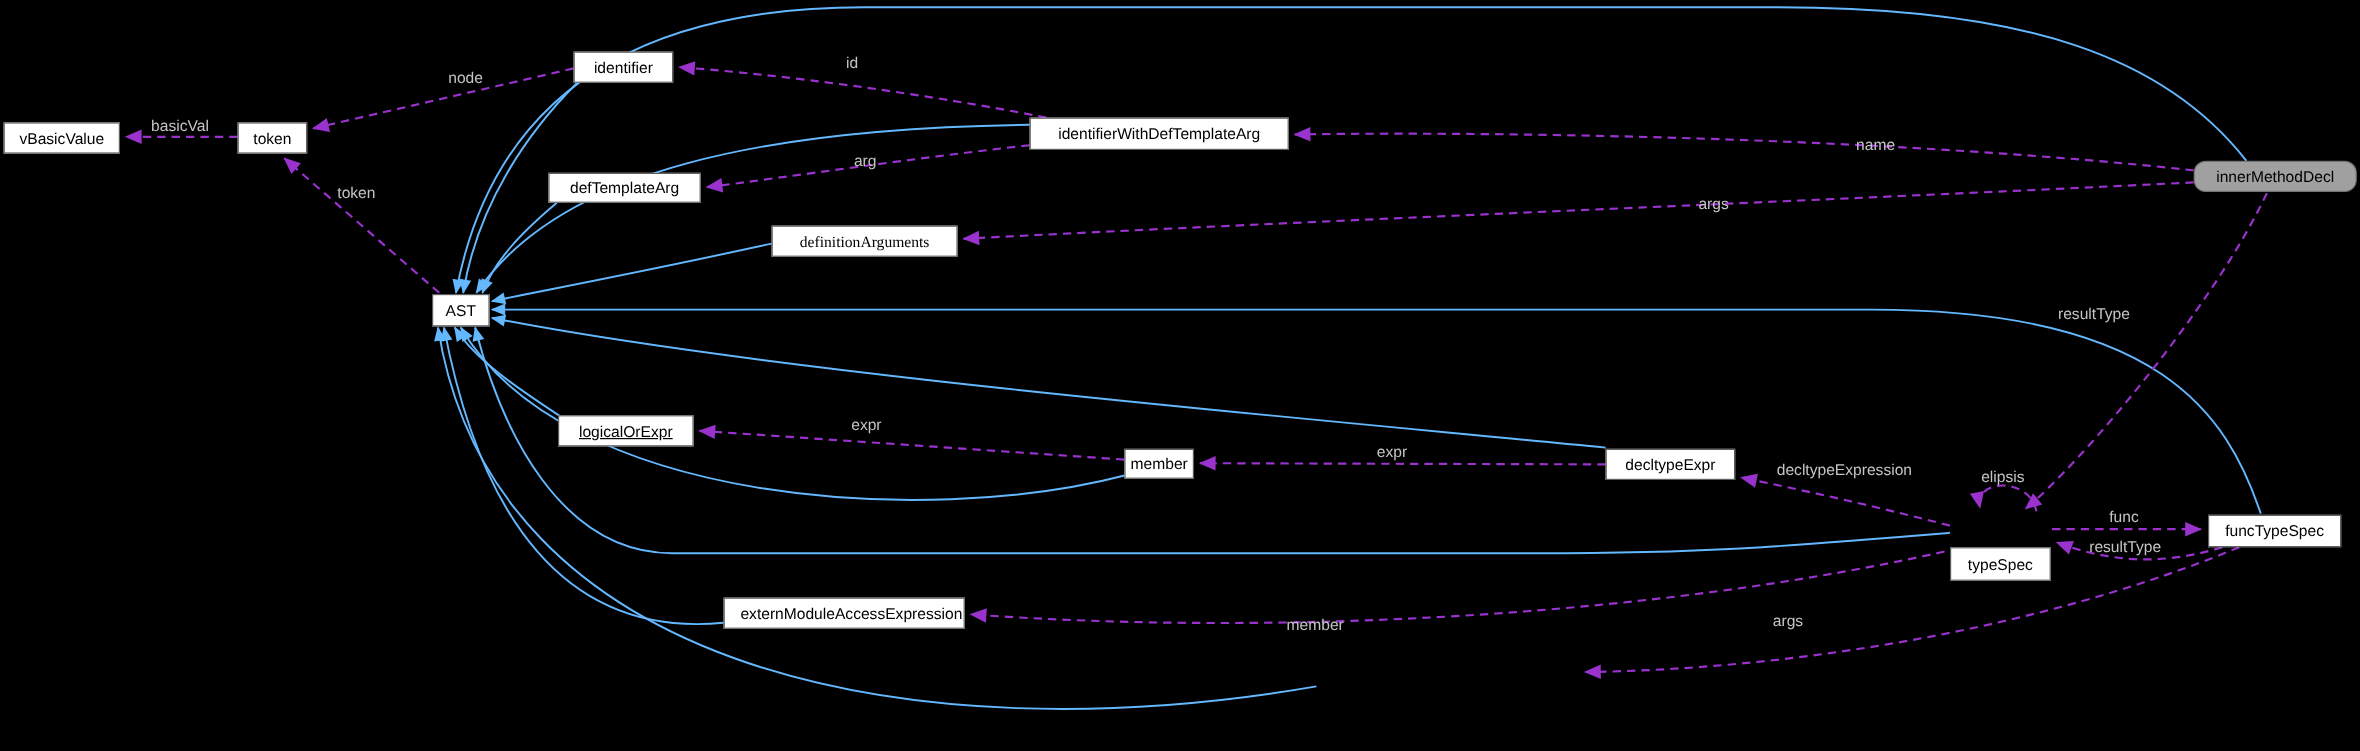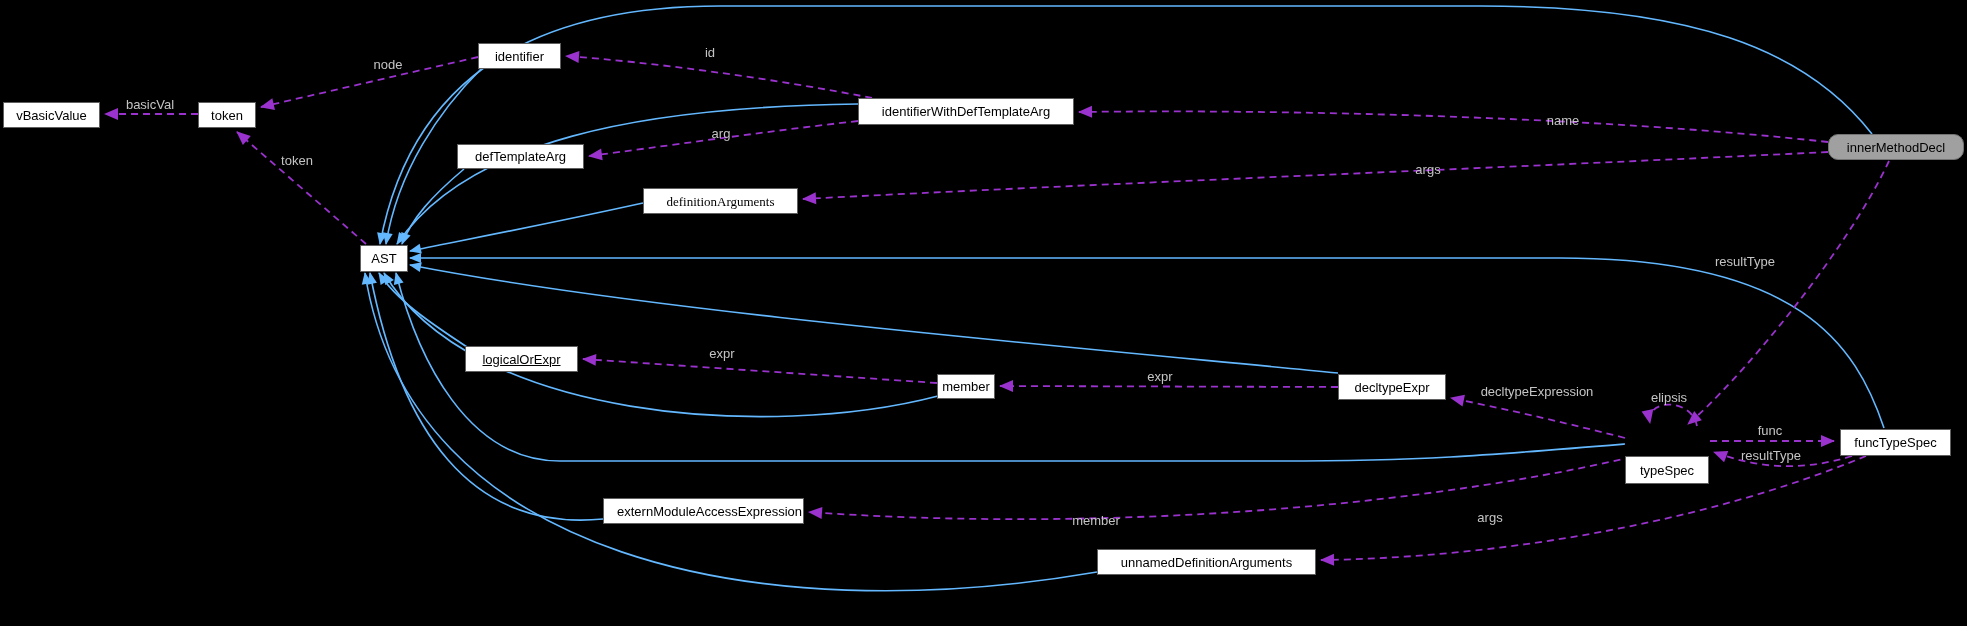--- a/index.html
+++ b/index.html
@@ -101,15 +101,14 @@
       <div class="node" style="left: 643px; top: 188px; width: 155px; height: 26px; font-family: Liberation Serif, serif;">definitionArguments</div>
       <div class="node" style="left: 858px; top: 98px; width: 216px; height: 27px;">identifierWithDefTemplateArg</div>
       <div class="node" style="left: 360px; top: 245px; width: 48px; height: 27px;">AST</div>
       <div class="node" style="left: 465px; top: 346px; width: 113px; height: 26px; text-decoration: underline;">logicalOrExpr</div>
       <div class="node" style="left: 937px; top: 374px; width: 58px; height: 25px;">member</div>
       <div class="node" style="left: 1338px; top: 374px; width: 108px; height: 26px;">decltypeExpr</div>
       <div class="node" style="left: 1625px; top: 428px; width: 84px; height: 28px; margin-top: 28px;">typeSpec</div>
       <div class="node" style="left: 1840px; top: 429px; width: 111px; height: 27px;">funcTypeSpec</div>
       <div class="node highlight" style="left: 1828px; top: 134px; width: 136px; height: 26px; border-radius: 10px;">innerMethodDecl</div>
       <div class="node" style="left: 603px; top: 498px; width: 201px; height: 26px; padding-left: 12px;">externModuleAccessExpression</div>
-      <div class="node" style="left: 1097px; top: 549px; width: 219px; height: 26px;">unnamedDefinitionArguments</div>
     </div>
 </div>
 
 </body></html>

